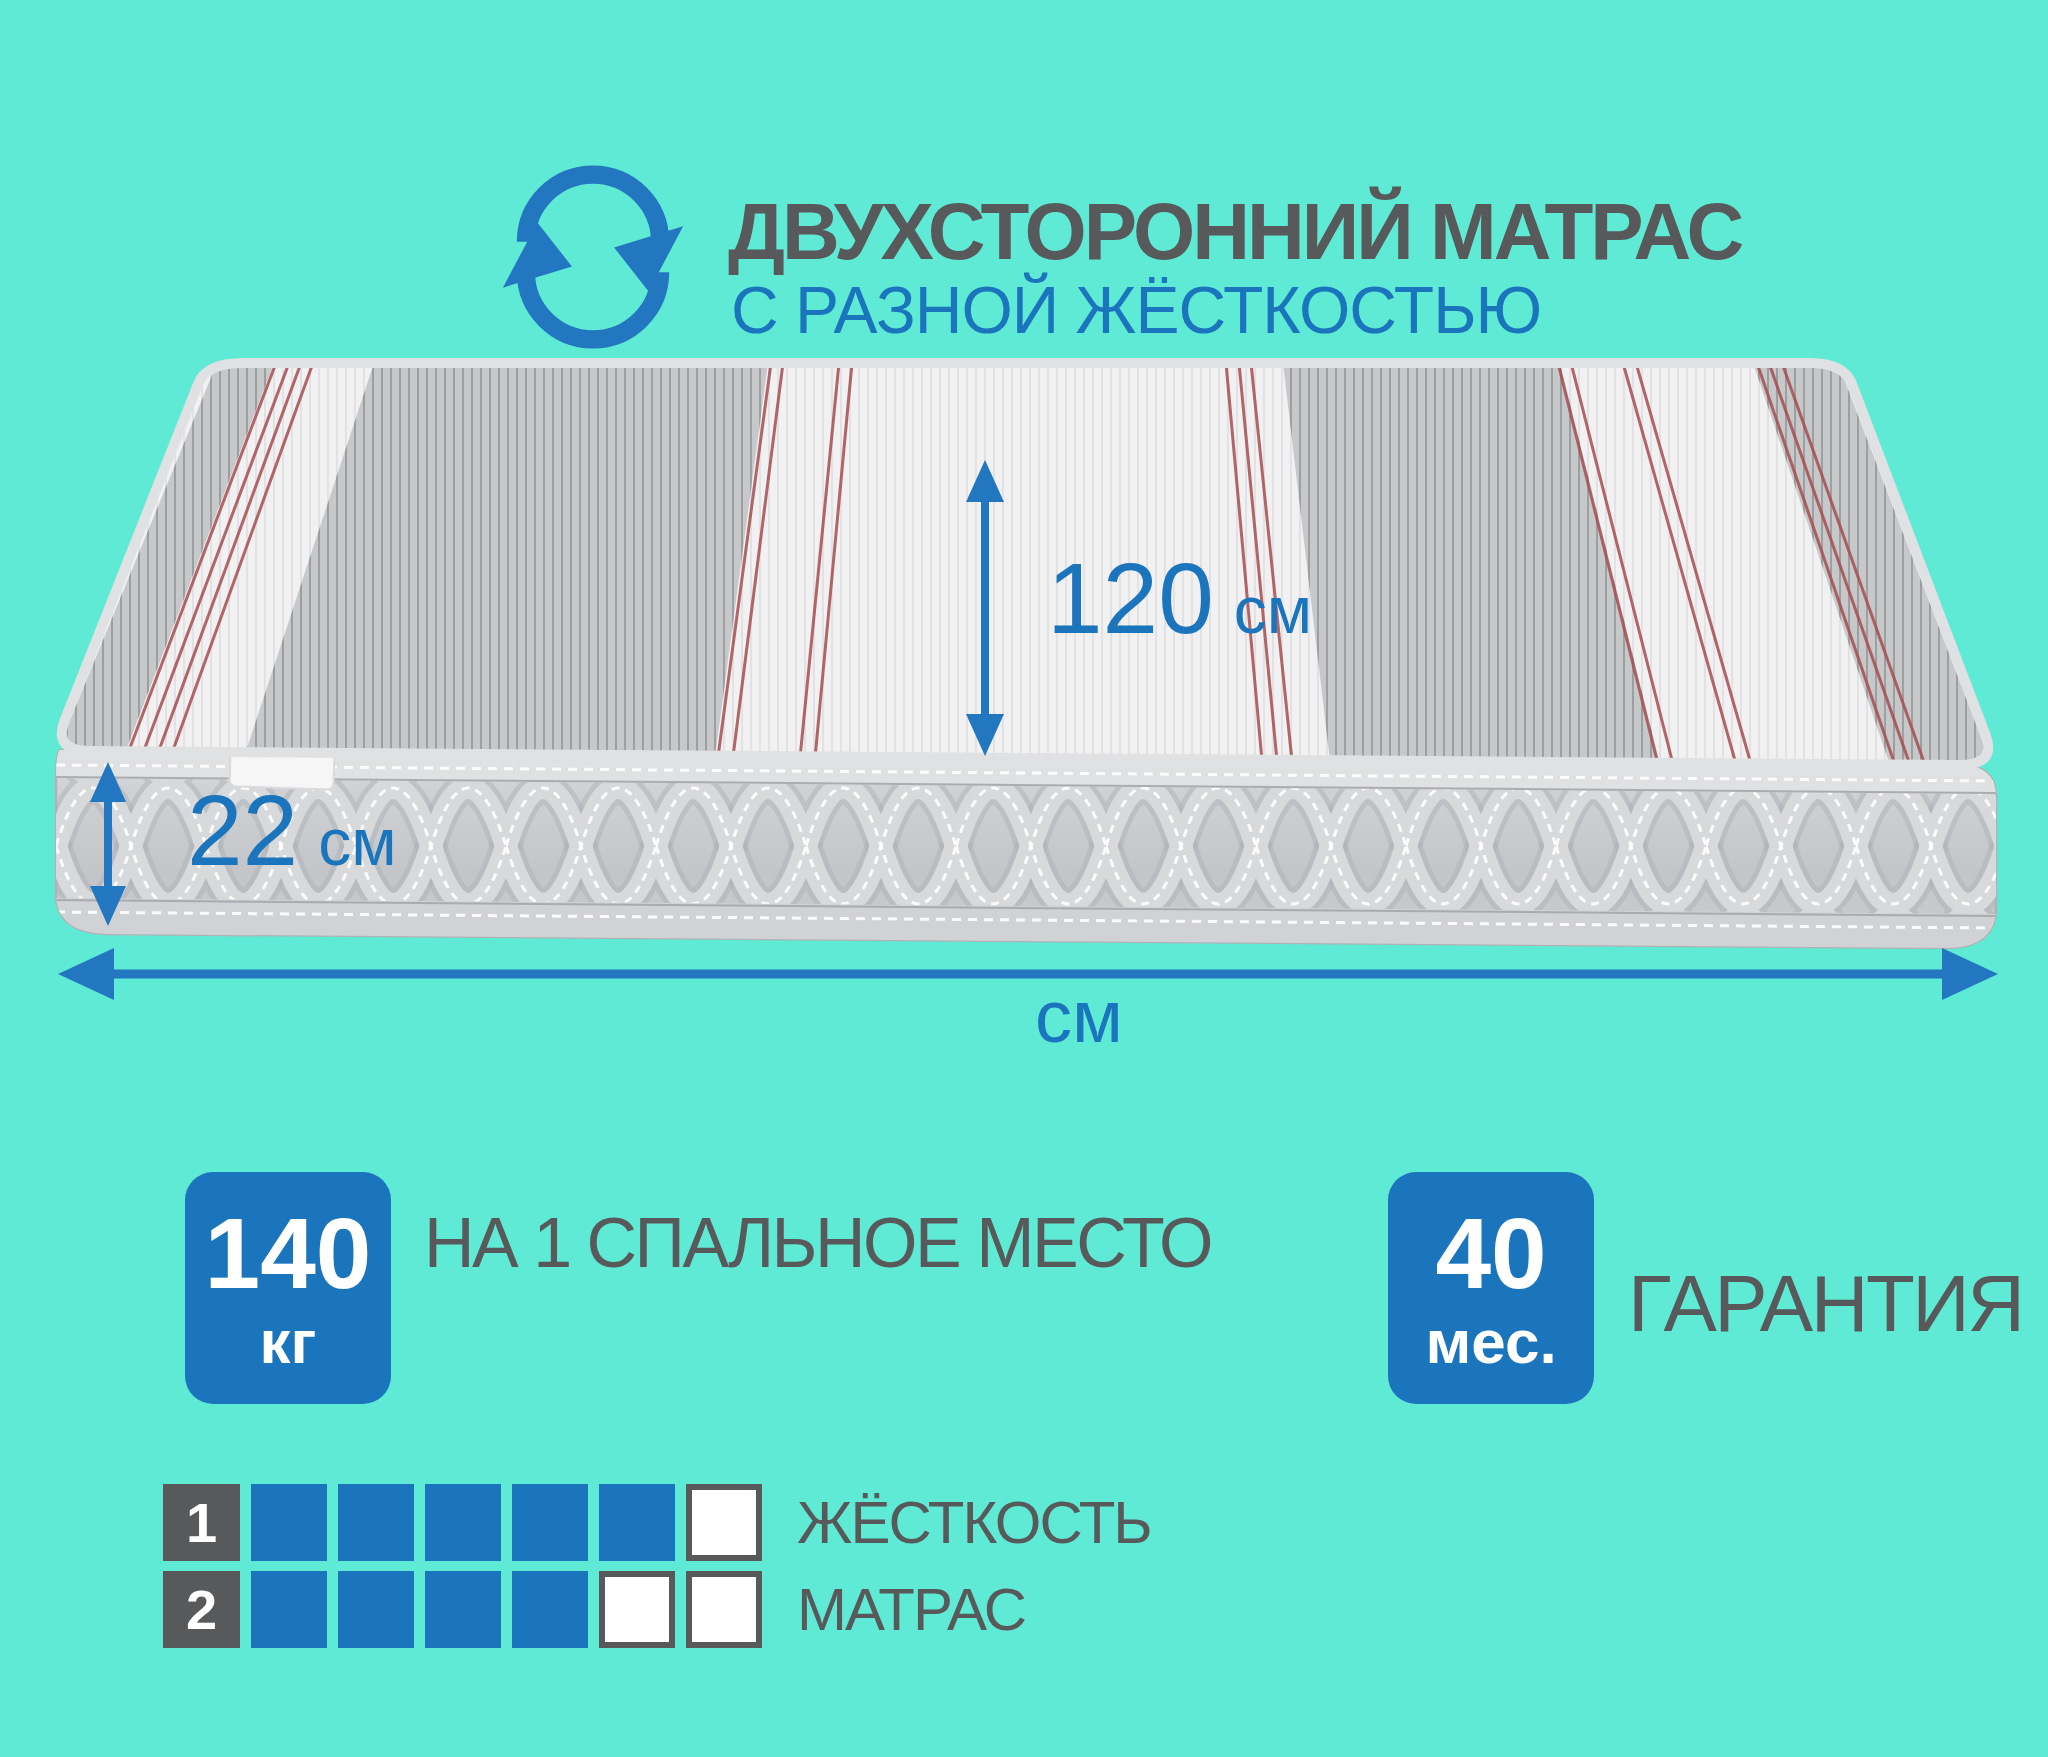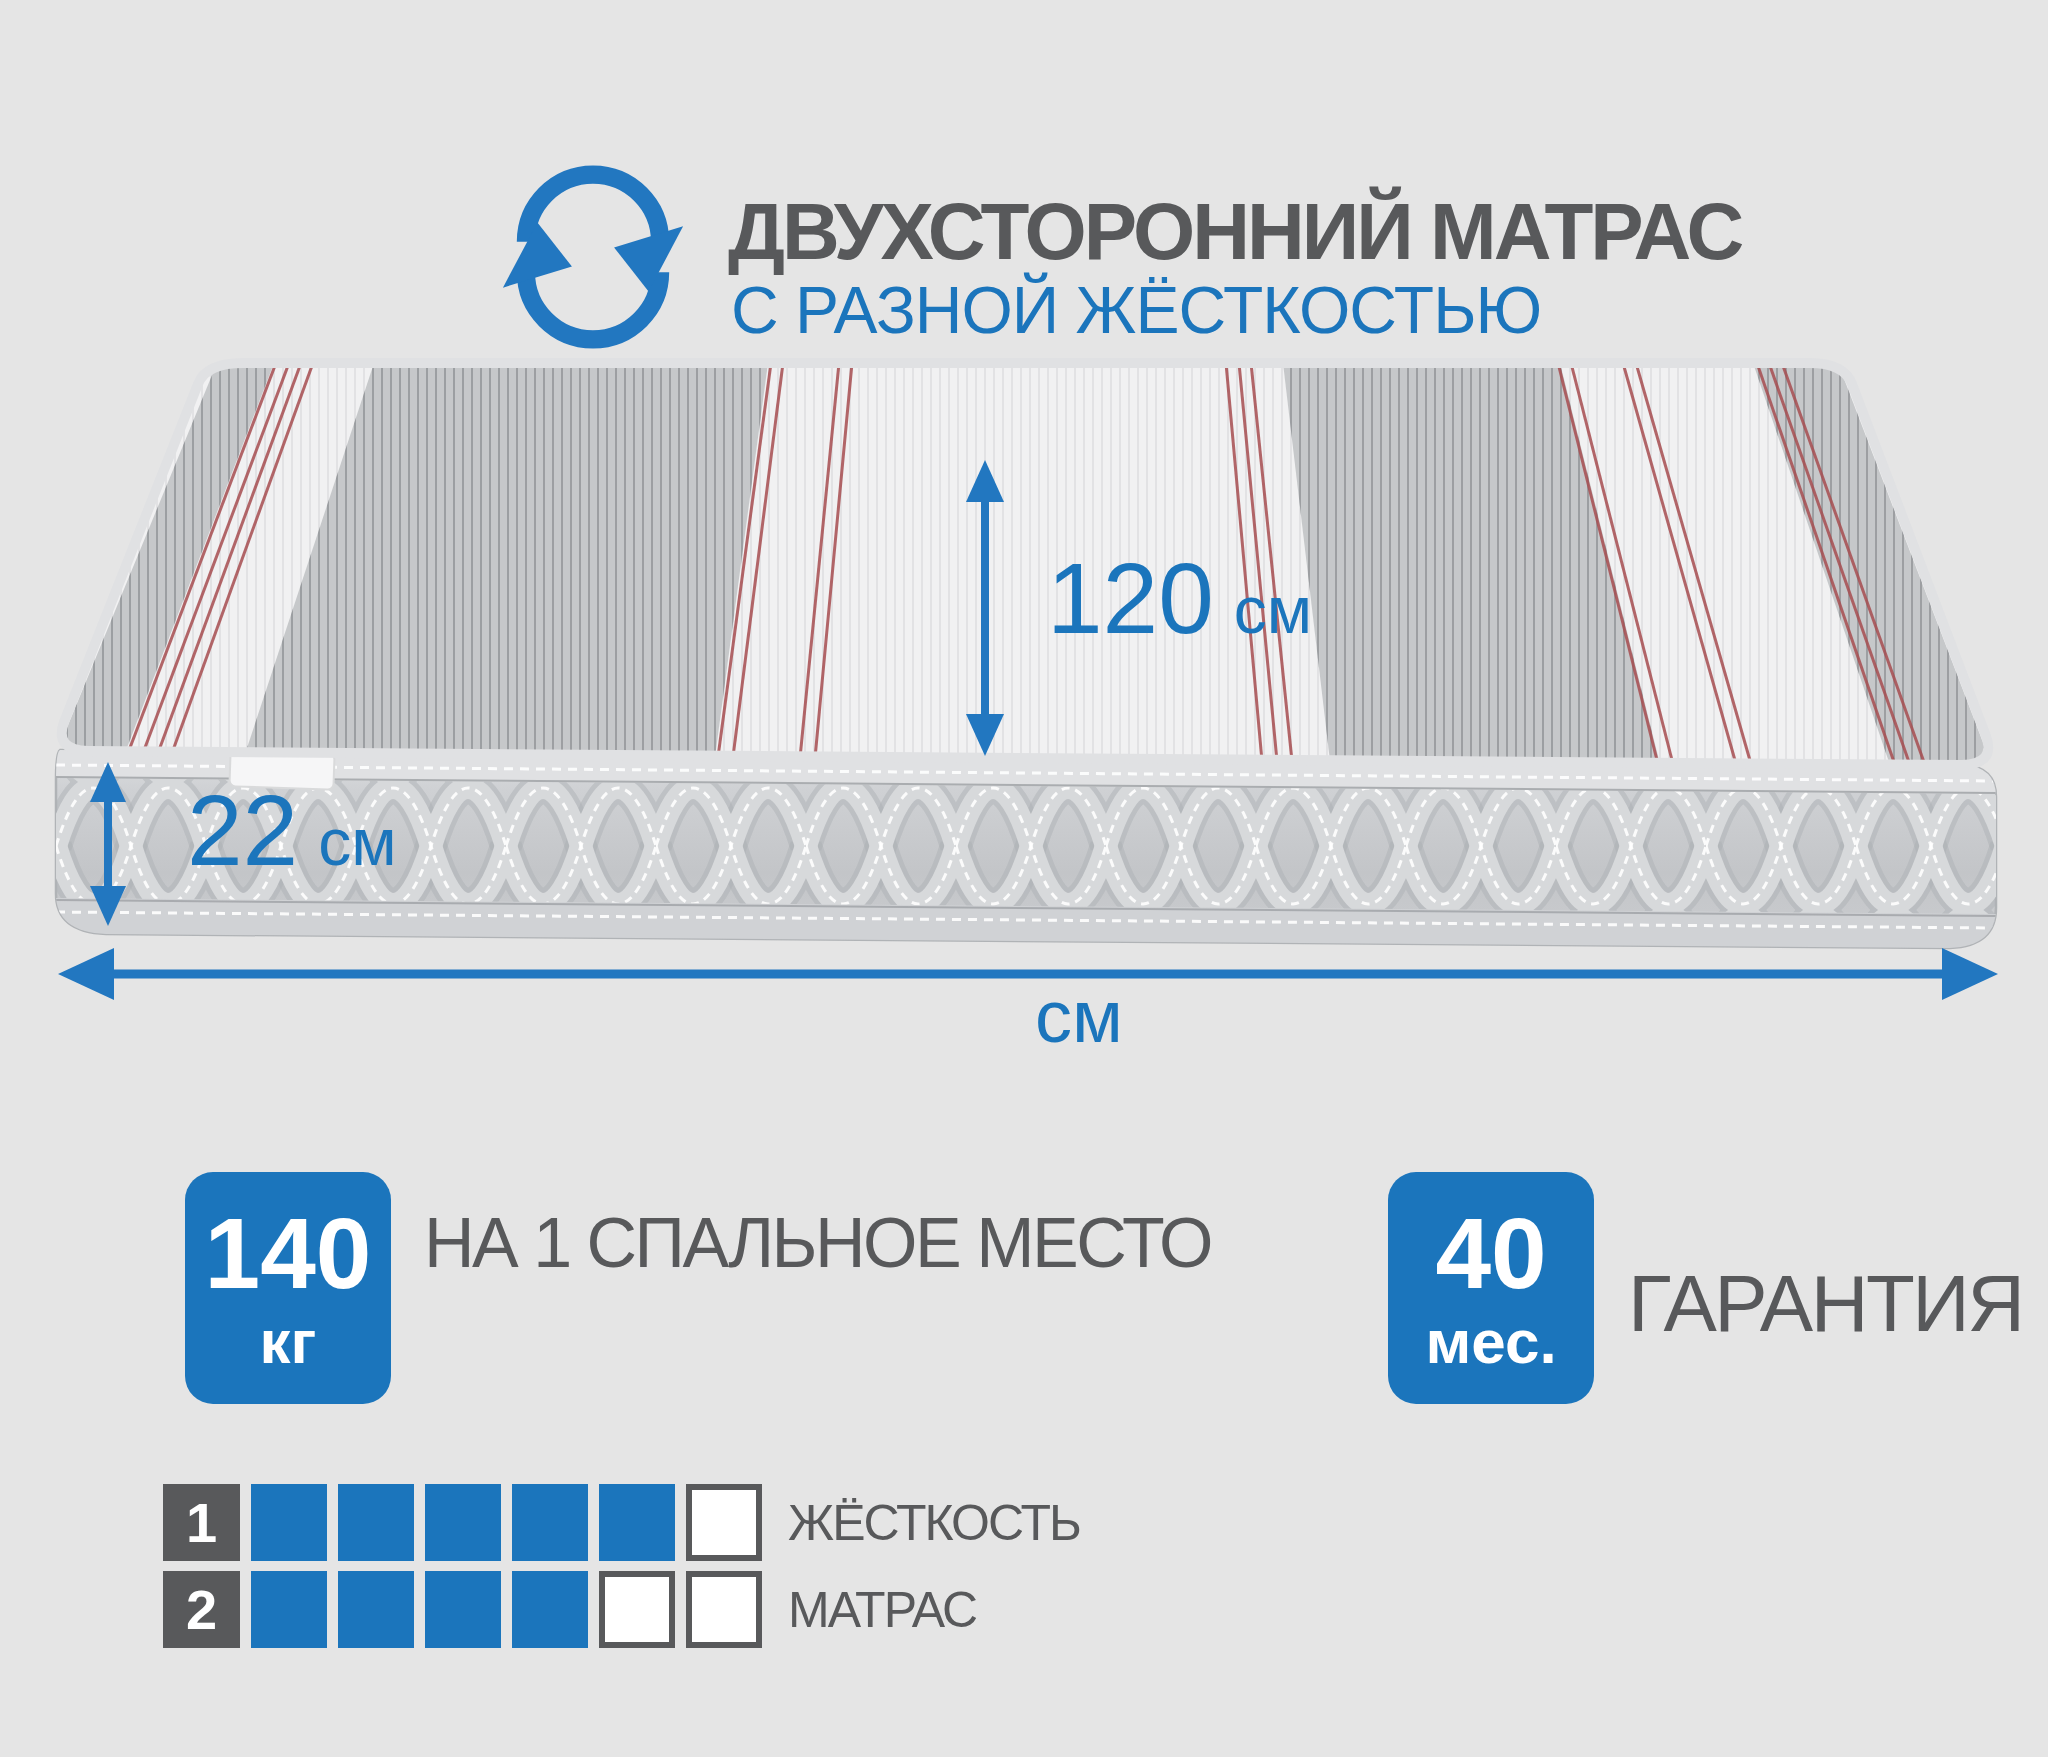--- a/index.html
+++ b/index.html
@@ -1,16 +1,16 @@
 <!DOCTYPE html>
 <html style="--blue: #1b75bc; --arrow-blue: #2277c0; --gray: #58595b; --red: #a64d50;"><head>
 <meta charset="utf-8">
 <style>
   html,body{margin:0;padding:0;background:#fff;}
-  #canvas{position:relative;width:2048px;height:1757px;background:#e5e5e5;
+  #canvas{position:relative;width:2048px;height:1757px;background:#5eead4;
           font-family:"Liberation Sans",sans-serif;overflow:hidden;}
   .abs{position:absolute;}
 
   
   .rotate-icon{left:478px;top:142px;width:230px;height:230px;}
   .title{left:728px;top:186px;font-size:80px;font-weight:700;color:var(--gray);letter-spacing:-3px;white-space:nowrap;}
   .subtitle{left:731px;top:272px;font-size:66px;font-weight:400;color:var(--blue);letter-spacing:-1px;white-space:nowrap;}
 
   
   .dim{display:flex;align-items:baseline;color:var(--blue);font-weight:400;white-space:nowrap;padding-left:45px;}
@@ -36,21 +36,21 @@
   
   .h-row{display:flex;align-items:center;left:163px;}
   .h-row-1{top:1484px;}
   .h-row-2{top:1571px;}
   .h-num{width:77px;height:77px;background:var(--gray);color:#fff;font-weight:700;font-size:56px;
          display:flex;align-items:center;justify-content:center;flex:none;}
   .h-squares{display:flex;gap:11px;margin-left:11px;}
   .sq{width:76px;height:77px;box-sizing:border-box;flex:none;}
   .sq.filled{background:var(--blue);}
   .sq.empty{background:#fff;border:6px solid var(--gray);}
-  .h-text{font-size:50px;color:var(--gray);letter-spacing:-2px;margin-left:26px;white-space:nowrap;}
+  .h-text{font-size:60px;color:var(--gray);letter-spacing:-2px;margin-left:35px;white-space:nowrap;}
 
   svg{display:block;}
   .mattress-svg{left:0;top:0;pointer-events:none;}
 </style>
 </head>
 <body>
 
 <div id="canvas">
 
   <div class="abs rotate-icon">

